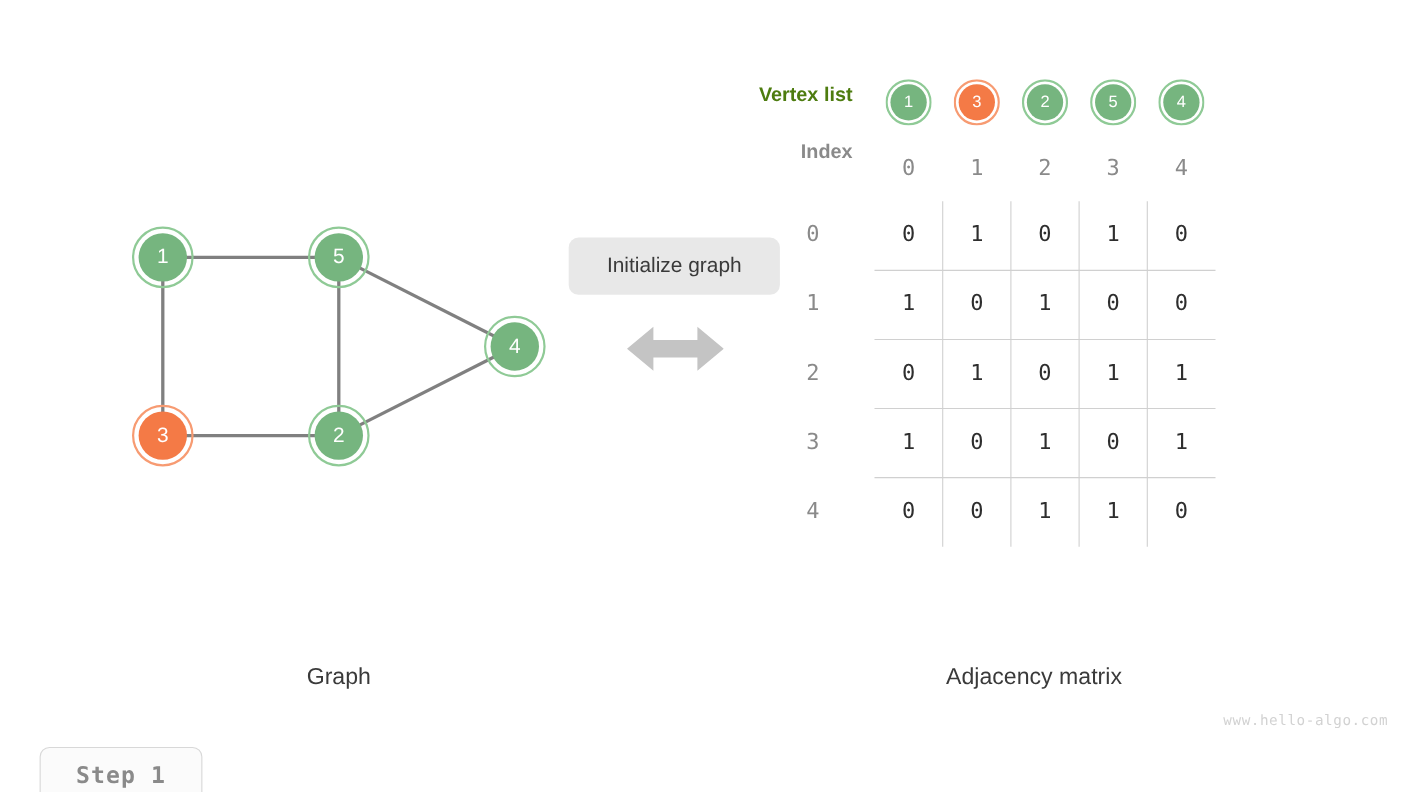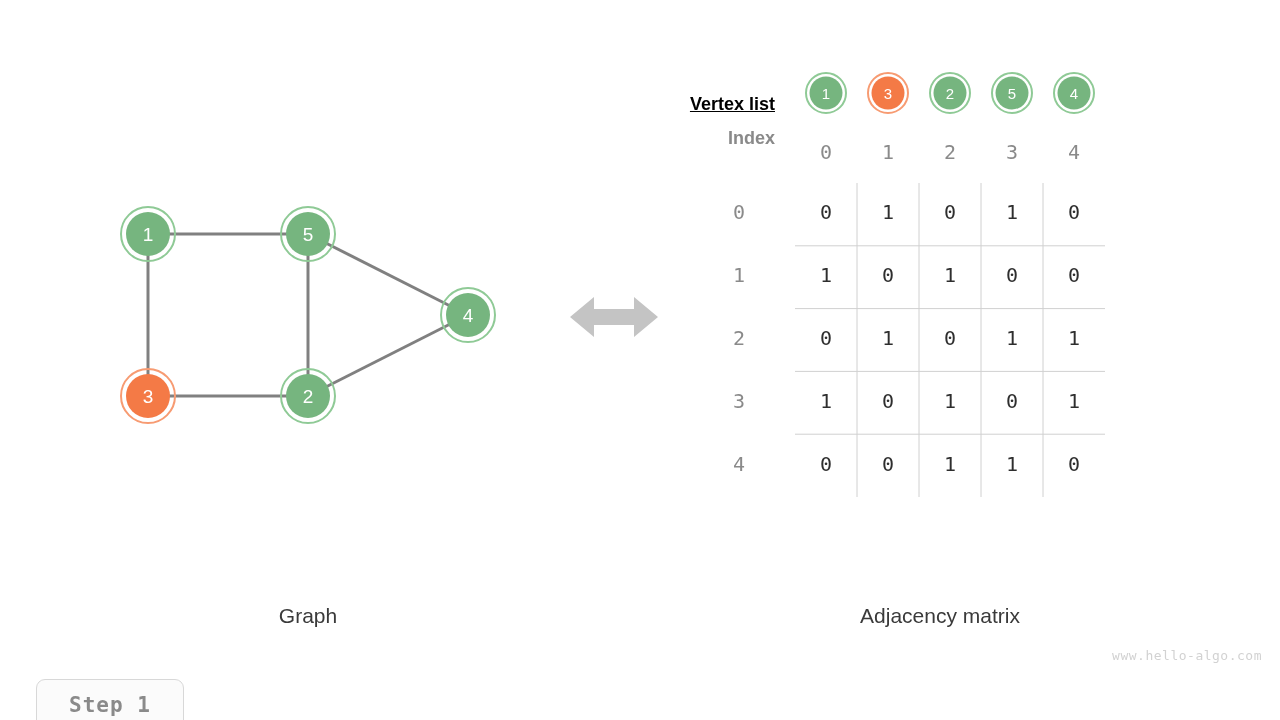--- a/index.html
+++ b/index.html
@@ -62,23 +62,22 @@
 
   .row-head-label {
     position: absolute;
     text-align: right;
     font-family: "Liberation Sans", sans-serif;
     font-weight: bold;
     font-size: 18px;
     white-space: nowrap;
   }
   #vertex-list-label {
-    left: 0; top: 94px; width: 135px;
-    color: #000000;
-    text-decoration: underline;
+    left: 0; top: 76px; width: 135px;
+    color: #4d7c0f;
   }
   #index-label {
     left: 0; top: 128px; width: 135px;
     color: #8a8a8a;
   }
 
   .vertex-chip {
     position: absolute;
     width: 42px; height: 42px;
     top: 72px;
@@ -197,20 +196,23 @@
           </g>
           <g>
             <circle cx="308" cy="396" r="27" fill="none" stroke="#8fca96" stroke-width="2"></circle>
             <circle cx="308" cy="396" r="22" fill="#76b57f"></circle>
             <text x="308" y="396" text-anchor="middle" dominant-baseline="central" class="node-label">2</text>
           </g>
         </g>
     </svg>
   </div>
 
+  <div id="transition-box">
+    <span id="transition-label">Initialize graph</span>
+  </div>
   <svg id="transition-arrow" viewBox="0 0 88 46">
     <path d="M0 23 L24 3 L24 15 L64 15 L64 3 L88 23 L64 43 L64 31 L24 31 L24 43 Z" fill="#c4c4c4"></path>
   </svg>
 
   <div id="matrix-panel">
 
     <div id="vertex-list-label" class="row-head-label">Vertex list</div>
     <div id="index-label" class="row-head-label">Index</div>
 
     <div id="vertex-chips">

